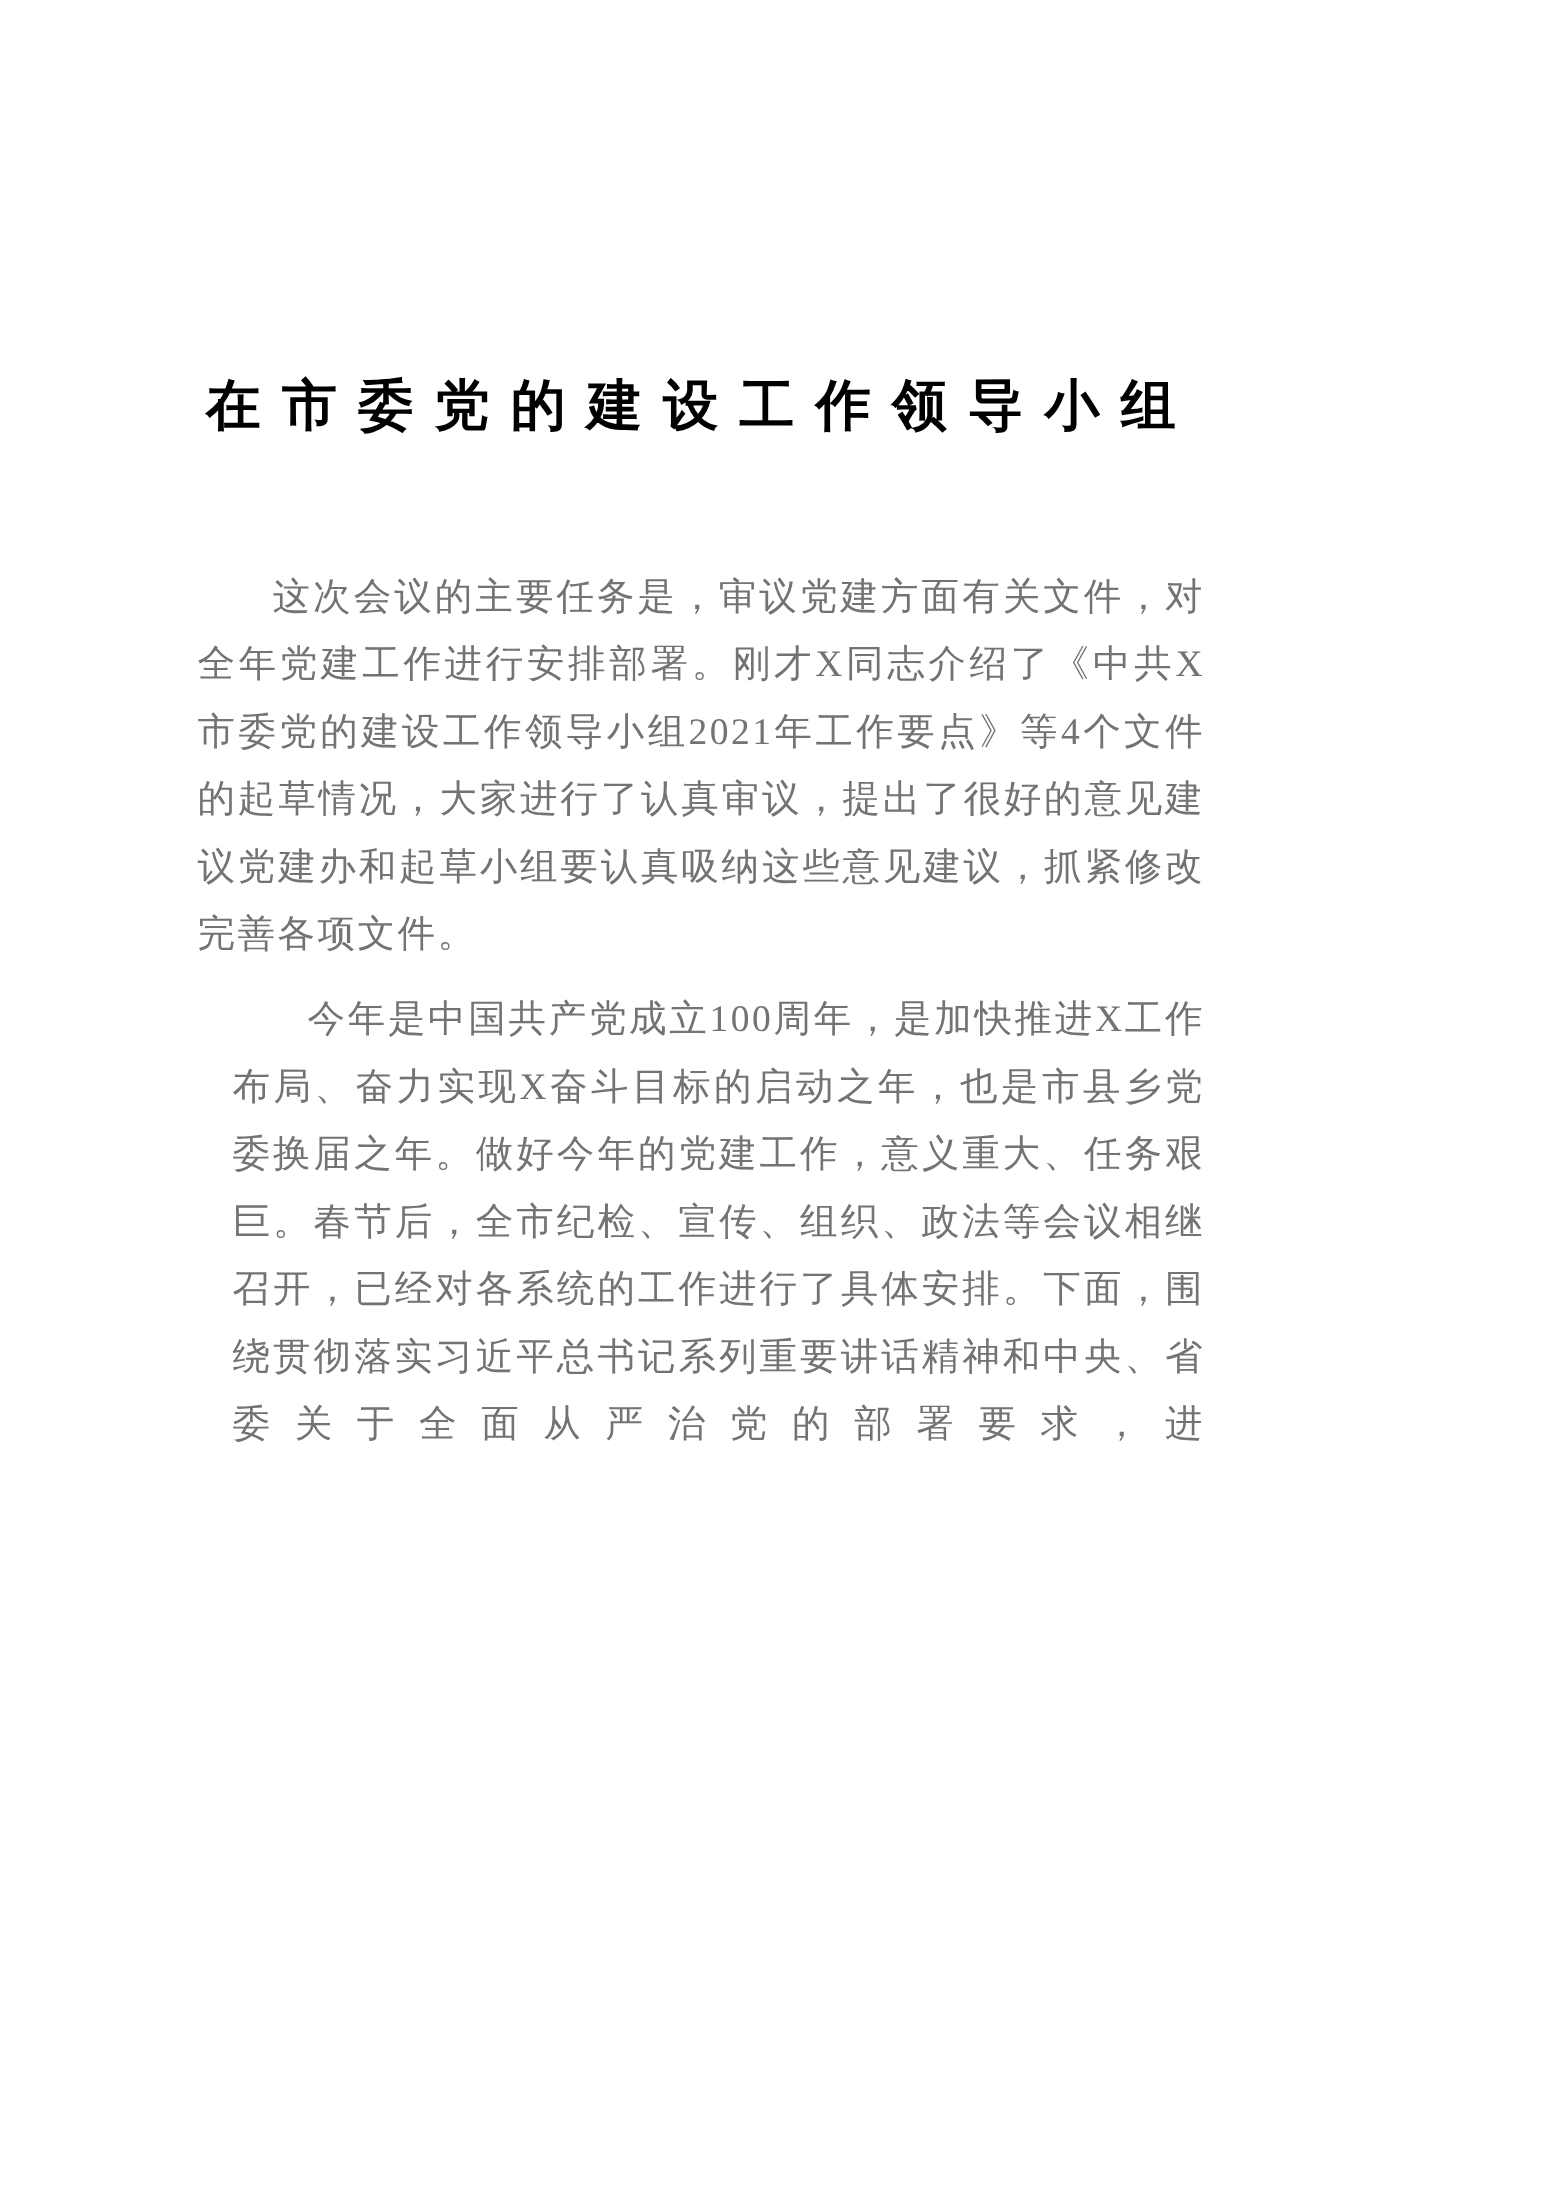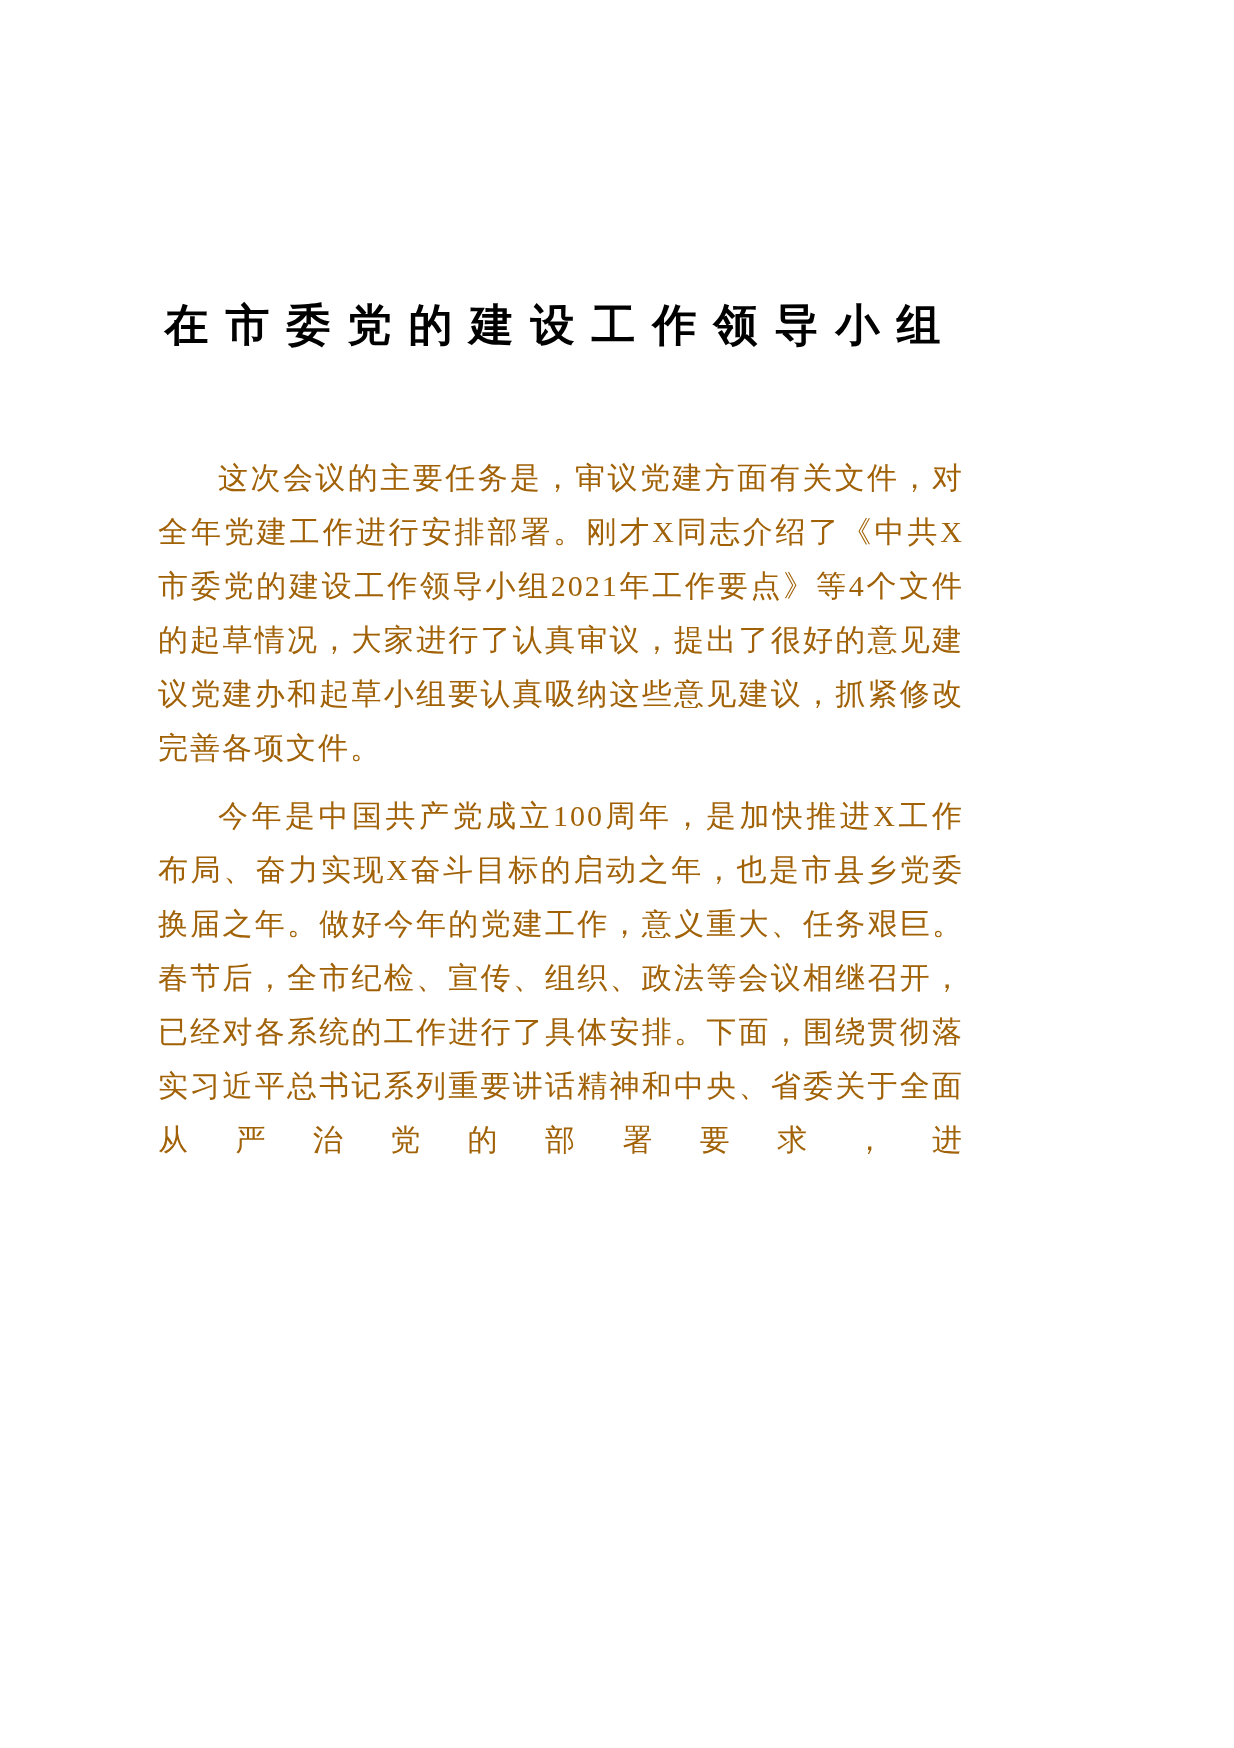--- a/index.html
+++ b/index.html
@@ -29,32 +29,33 @@
     white-space: nowrap;
   }
   .doc-title .title-line {
     display: block;
   }
   .doc-body {
     margin-top: 82px;
     font-family: "Liberation Serif", "DejaVu Serif", serif;
     font-size: 30px;
     line-height: 54px;
-    color: #a16207;
+    color: #737373;
   }
   .doc-body p {
     margin: 0 0 14px 0;
     text-indent: 2em;
     text-align: justify;
     text-justify: inter-ideograph;
     letter-spacing: 2px;
     word-break: break-all;
   }
   .doc-body p.continues {
     text-align-last: justify;
+    margin-left: 28px;
   }
 </style>
 </head>
 <body>
 
 <div class="page">
   <h1 class="doc-title">
     <span class="title-line">在市委党的建设工作领导小组</span>
   </h1>
 

